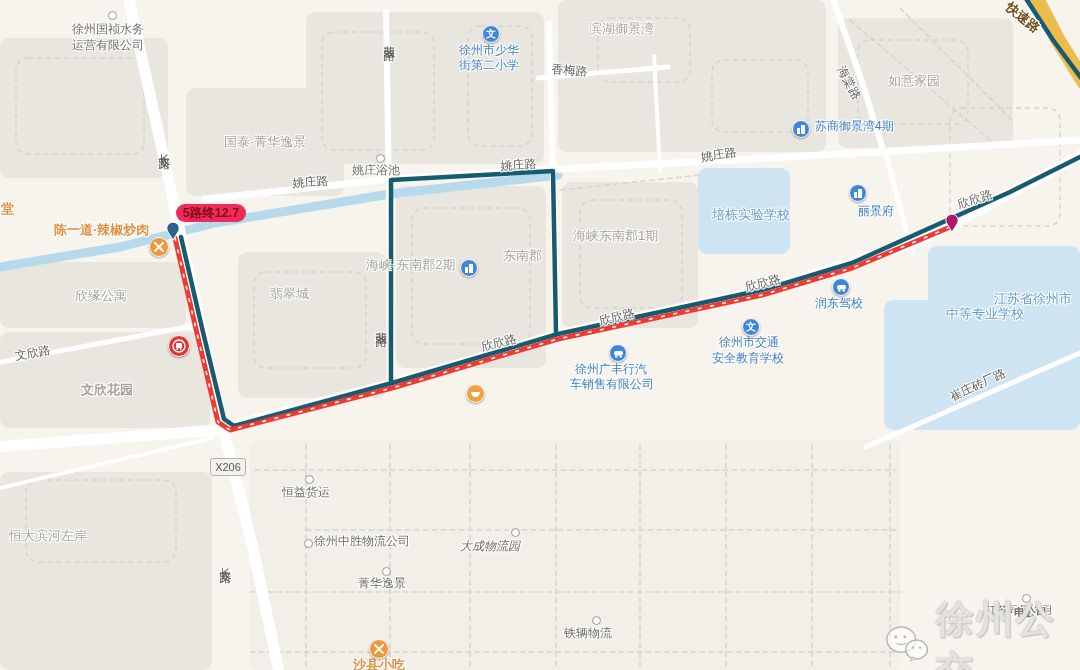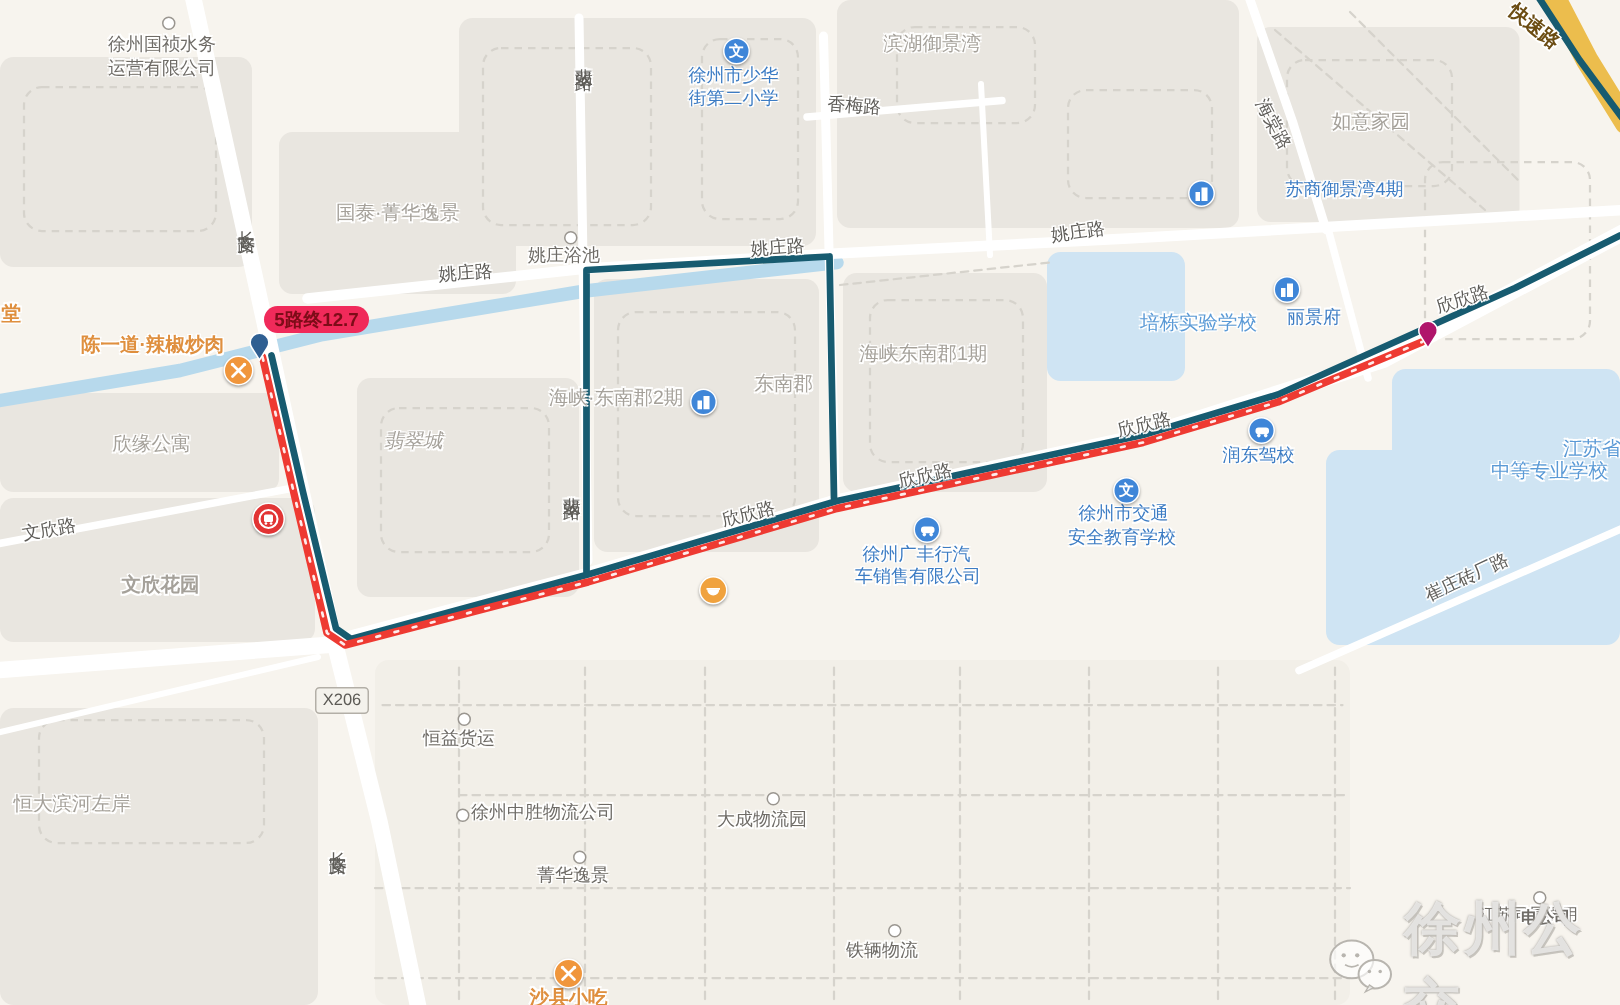--- a/index.html
+++ b/index.html
@@ -7,21 +7,21 @@
          background:#f7f4ee;font-family:"Liberation Sans","DejaVu Sans",sans-serif;}
   #map-svg{position:absolute;left:0;top:0;z-index:1;}
   #labels-layer,#icons-layer{position:absolute;left:0;top:0;width:100%;height:100%;z-index:20;pointer-events:none;}
   .map-label{position:absolute;white-space:nowrap;font-size:12px;line-height:1.1;
     text-shadow:-1px -1px 0 #fff,1px -1px 0 #fff,-1px 1px 0 #fff,1px 1px 0 #fff,0 1px 0 #fff,0 -1px 0 #fff;
     transform-origin:left top;pointer-events:auto;}
   .l-road{color:#5e5c58;}
   .l-area{color:#a5a19a;font-size:13px;}
   .l-gray{color:#6e6b66;}
   .l-blue{color:#3c7cc4;}
-  .l-lblue{color:#5b9ad6;font-size:13px;margin-left:48px;}
+  .l-lblue{color:#5b9ad6;font-size:13px;}
   .l-orange{color:#df8f3e;font-size:13px;font-weight:600;}
   .l-expy{color:#6b4c12;font-weight:700;font-size:13px;}
   .vert{writing-mode:vertical-rl;letter-spacing:2px;}
   .poi-icon{position:absolute;border-radius:50%;display:flex;align-items:center;justify-content:center;
     box-shadow:0 1px 2px rgba(0,0,0,.35);border:1.5px solid #fff;pointer-events:auto;}
   .i-school,.i-building,.i-car{width:16px;height:16px;background:#3f86d8;color:#fff;font-size:10px;font-weight:700;}
   .i-restaurant{width:18px;height:18px;background:#f0963c;}
   .i-bus{width:20px;height:20px;background:#e23434;}
   .i-food{width:17px;height:17px;background:#f0a23e;}
   .i-dot{width:7px;height:7px;background:#fff;border:1.5px solid #9a9690;box-shadow:none;}
@@ -123,39 +123,39 @@
       <div class="map-label l-road" style="left: 598px; top: 315px; transform: rotate(-13deg);">欣欣路</div>
       <div class="map-label l-road" style="left: 744px; top: 281px; transform: rotate(-13deg);">欣欣路</div>
       <div class="map-label l-road" style="left: 956px; top: 199px; transform: rotate(-18deg);">欣欣路</div>
       <div class="map-label l-road" style="left: 948px; top: 392px; transform: rotate(-25deg);">崔庄砖厂路</div>
       <div class="map-label l-expy" style="left: 1012px; top: 0px; transform: rotate(39deg);">快速路</div>
       <div class="map-label l-gray" style="left: 72px; top: 23px;">徐州国祯水务</div>
       <div class="map-label l-gray" style="left: 72px; top: 39px;">运营有限公司</div>
       <div class="map-label l-area" style="left: 224px; top: 135px;">国泰·菁华逸景</div>
       <div class="map-label l-area" style="left: 589px; top: 22px;">滨湖御景湾</div>
       <div class="map-label l-area" style="left: 888px; top: 74px;">如意家园</div>
-      <div class="map-label l-area" style="left: 256px; top: 287px; font-style: italic;">翡翠城</div>
+      <div class="map-label l-area" style="left: 270px; top: 287px;">翡翠城</div>
       <div class="map-label l-area" style="left: 366px; top: 258px;">海峡·东南郡2期</div>
       <div class="map-label l-area" style="left: 503px; top: 249px;">东南郡</div>
       <div class="map-label l-area" style="left: 573px; top: 229px;">海峡东南郡1期</div>
       <div class="map-label l-area" style="left: 75px; top: 289px;">欣缘公寓</div>
       <div class="map-label l-area" style="left: 81px; top: 383px; font-weight: bold;">文欣花园</div>
       <div class="map-label l-area" style="left: 9px; top: 529px;">恒大滨河左岸</div>
       <div class="map-label l-orange" style="left: 1px; top: 202px;">堂</div>
       <div class="map-label l-gray" style="left: 352px; top: 164px;">姚庄浴池</div>
       <div class="map-label l-gray" style="left: 282px; top: 486px;">恒益货运</div>
       <div class="map-label l-gray" style="left: 314px; top: 535px;">徐州中胜物流公司</div>
-      <div class="map-label l-gray" style="left: 478px; top: 540px;">大成物流园</div>
+      <div class="map-label l-gray" style="left: 460px; top: 540px; font-style: italic;">大成物流园</div>
       <div class="map-label l-gray" style="left: 358px; top: 577px;">菁华逸景</div>
       <div class="map-label l-gray" style="left: 564px; top: 627px;">铁辆物流</div>
       <div class="map-label l-gray" style="left: 986px; top: 604px; font-size: 11px;">江苏同星供用</div>
       <div class="map-label l-gray" style="left: 1014px; top: 606px; font-size: 11px; font-weight: bold;">电公司</div>
       <div class="map-label l-blue" style="left: 459px; top: 44px;">徐州市少华</div>
       <div class="map-label l-blue" style="left: 459px; top: 59px;">街第二小学</div>
-      <div class="map-label l-blue" style="left: 815px; top: 120px; margin-left: 42px;">苏商御景湾4期</div>
+      <div class="map-label l-blue" style="left: 815px; top: 120px;">苏商御景湾4期</div>
       <div class="map-label l-blue" style="left: 840px; top: 205px; padding-left: 18px;">丽景府</div>
       <div class="map-label l-lblue" style="left: 712px; top: 208px;">培栋实验学校</div>
       <div class="map-label l-blue" style="left: 719px; top: 336px;">徐州市交通</div>
       <div class="map-label l-blue" style="left: 712px; top: 352px;">安全教育学校</div>
       <div class="map-label l-blue" style="left: 575px; top: 363px;">徐州广丰行汽</div>
       <div class="map-label l-blue" style="left: 570px; top: 378px;">车销售有限公司</div>
       <div class="map-label l-blue" style="left: 815px; top: 297px;">润东驾校</div>
       <div class="map-label l-lblue" style="left: 994px; top: 292px; text-align: right;">江苏省徐州市</div>
       <div class="map-label l-lblue" style="left: 946px; top: 307px;">中等专业学校</div>
       <div class="map-label l-orange" style="left: 54px; top: 223px;">陈一道·辣椒炒肉</div>

